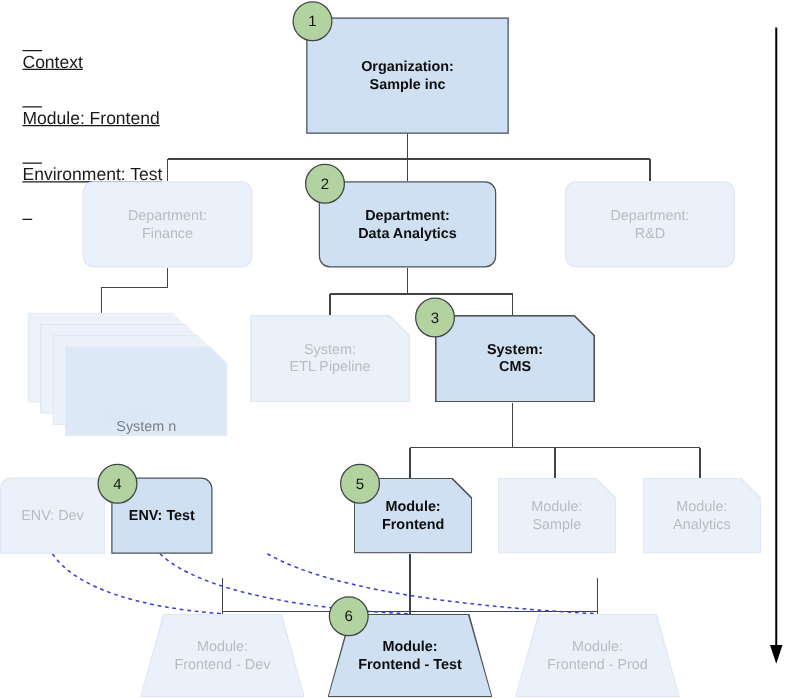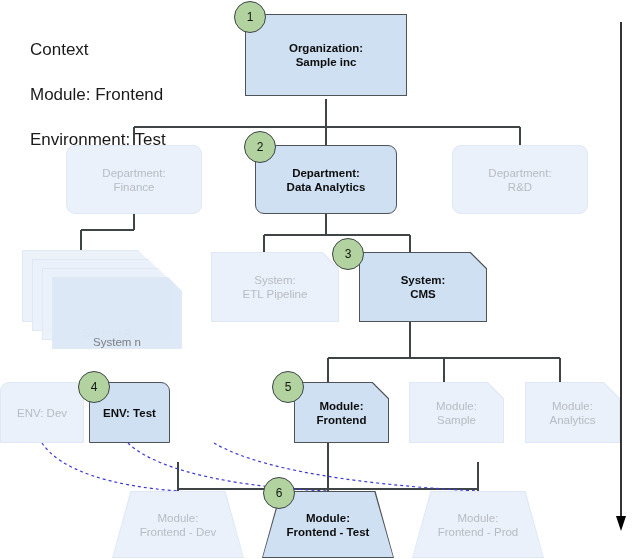--- a/index.html
+++ b/index.html
@@ -22,26 +22,27 @@
     left: 0;
     top: 0;
     width: 641px;
     height: 559px;
     pointer-events: none;
   }
 
   
   #context {
     position: absolute;
-    left: 30px;
+    left: 18px;
     top: 12px;
-    font-size: 17px;
+    font-size: 14px;
     line-height: 15px;
     color: #1a1a1a;
     white-space: pre;
+    text-decoration: underline;
   }
   #context div { white-space: pre; }
 
   
   .node {
     position: absolute;
     box-sizing: border-box;
     display: flex;
     align-items: center;
     justify-content: center;
@@ -71,21 +72,20 @@
     font-weight: normal;
   }
 
   
   .rounded { border-radius: 9px; }
   .round-top { border-radius: 9px 9px 0 0; }
   .clip-tr.active,
   .clip-tr.faded {
     
     clip-path: polygon(0 0, calc(100% - 16px) 0, 100% 16px, 100% 100%, 0 100%);
-    margin-left: 11px;
   }
   .clip-tr {
     border: 0 !important;
     background: transparent !important;
   }
   .clip-tr .shape {
     position: absolute;
     inset: 0;
     clip-path: polygon(0 0, calc(100% - 16px) 0, 100% 16px, 100% 100%, 0 100%);
     z-index: 0;
@@ -207,21 +207,21 @@
       <path d="M621,531 L616,516 L626,516 Z" stroke="none"></path>
     </g>
   </svg>
 
   <div id="context">
     <div>Context</div>
     <div>Module: Frontend</div>
     <div>Environment: Test</div>
   </div>
 
-  <div class="node active" style="left:245px; top:14px; width:162px; height:82px;">
+  <div class="node active" style="left:245px; top:14px; width:162px; height:93px;">
     <span class="lbl"><span>Organization:</span><br><span>Sample inc</span></span>
   </div>
   <div class="badge" style="left:234px; top:1px;">1</div>
 
   <div class="node faded rounded" style="left:66px; top:145px; width:136px; height:69px;">
     <span class="lbl"><span>Department:</span><br><span>Finance</span></span>
   </div>
 
   <div class="node active rounded" style="left:255px; top:145px; width:142px; height:69px;">
     <span class="lbl"><span>Department:</span><br><span>Data Analytics</span></span>

